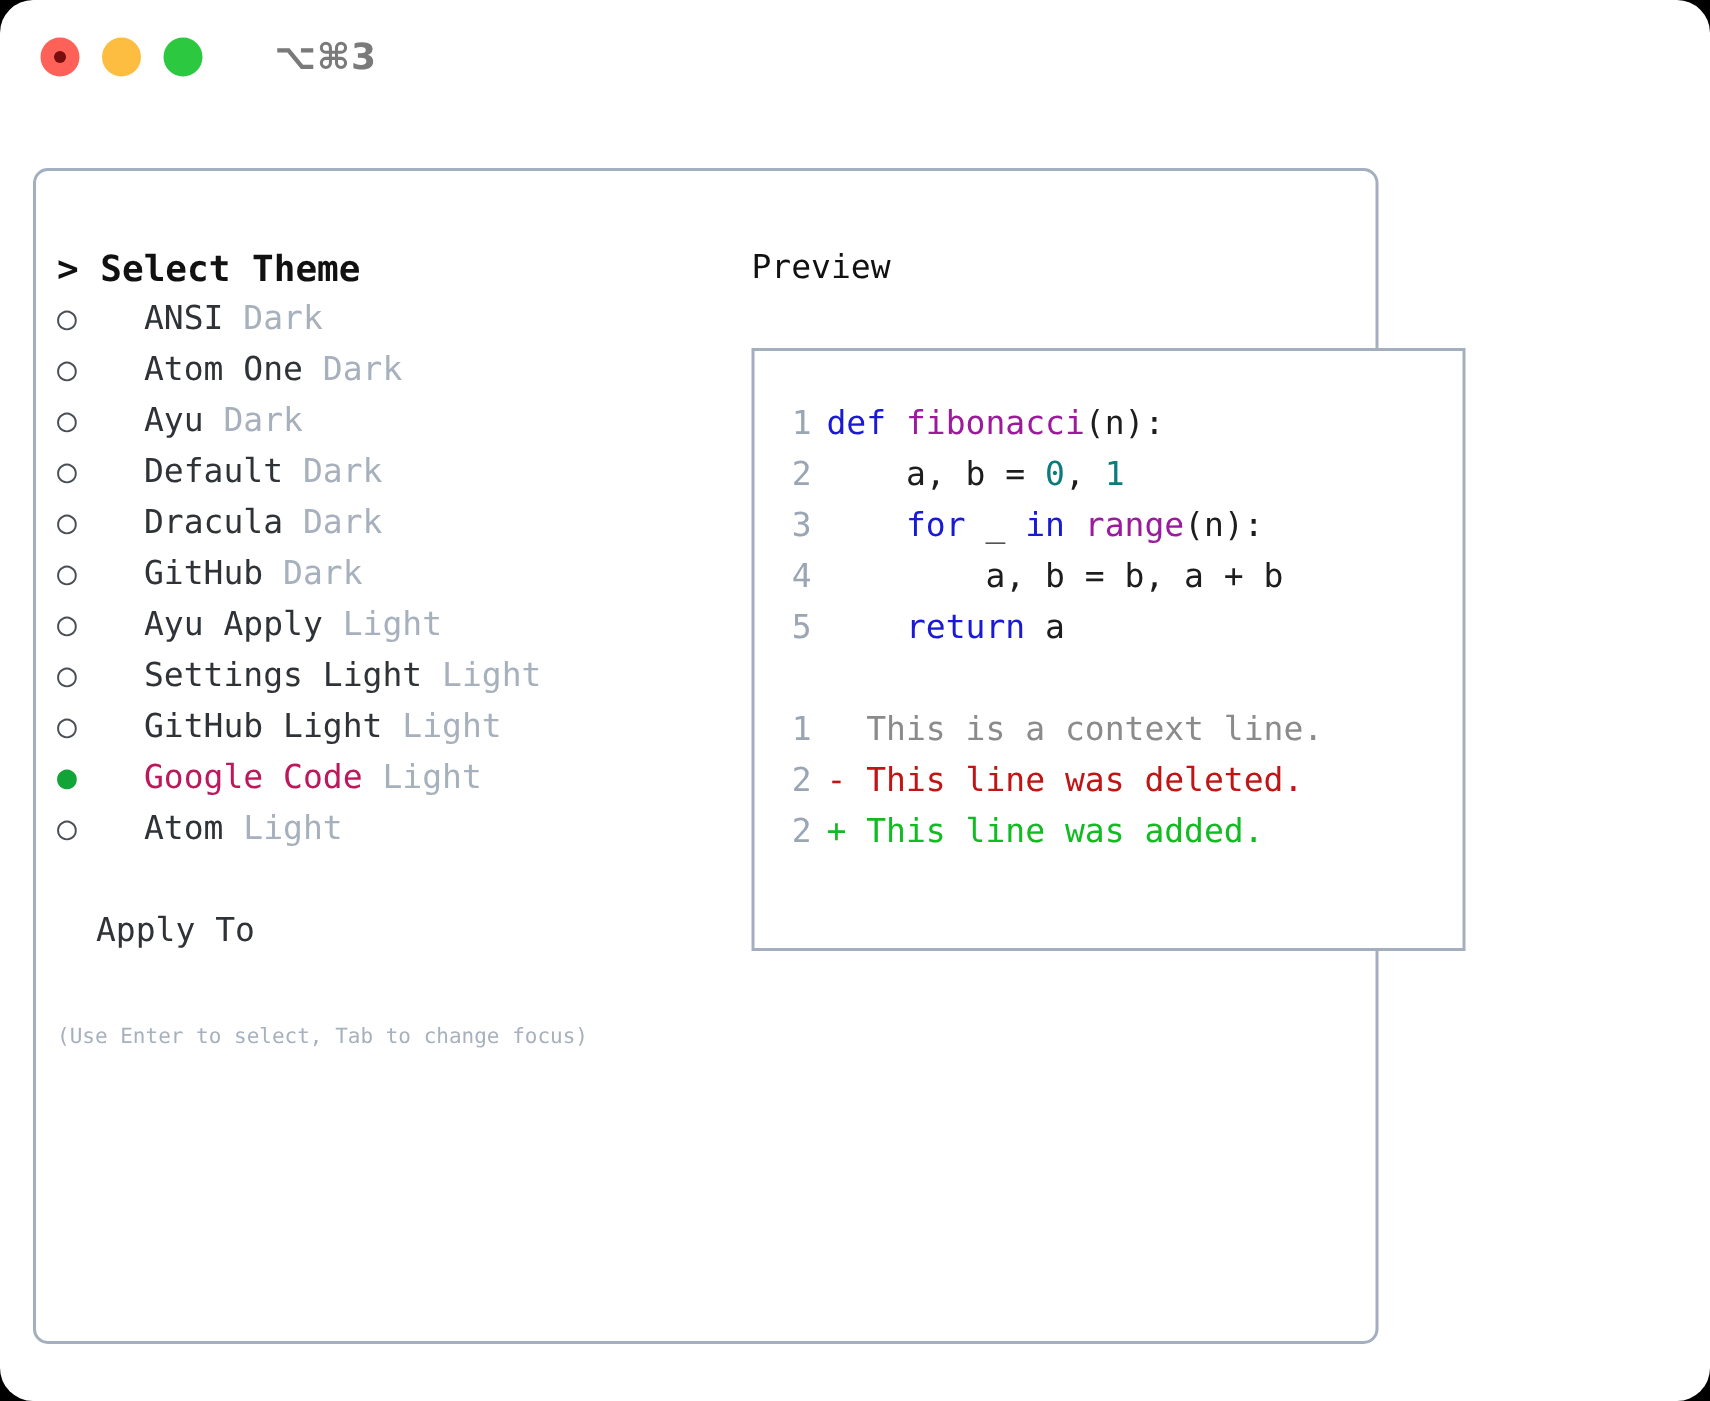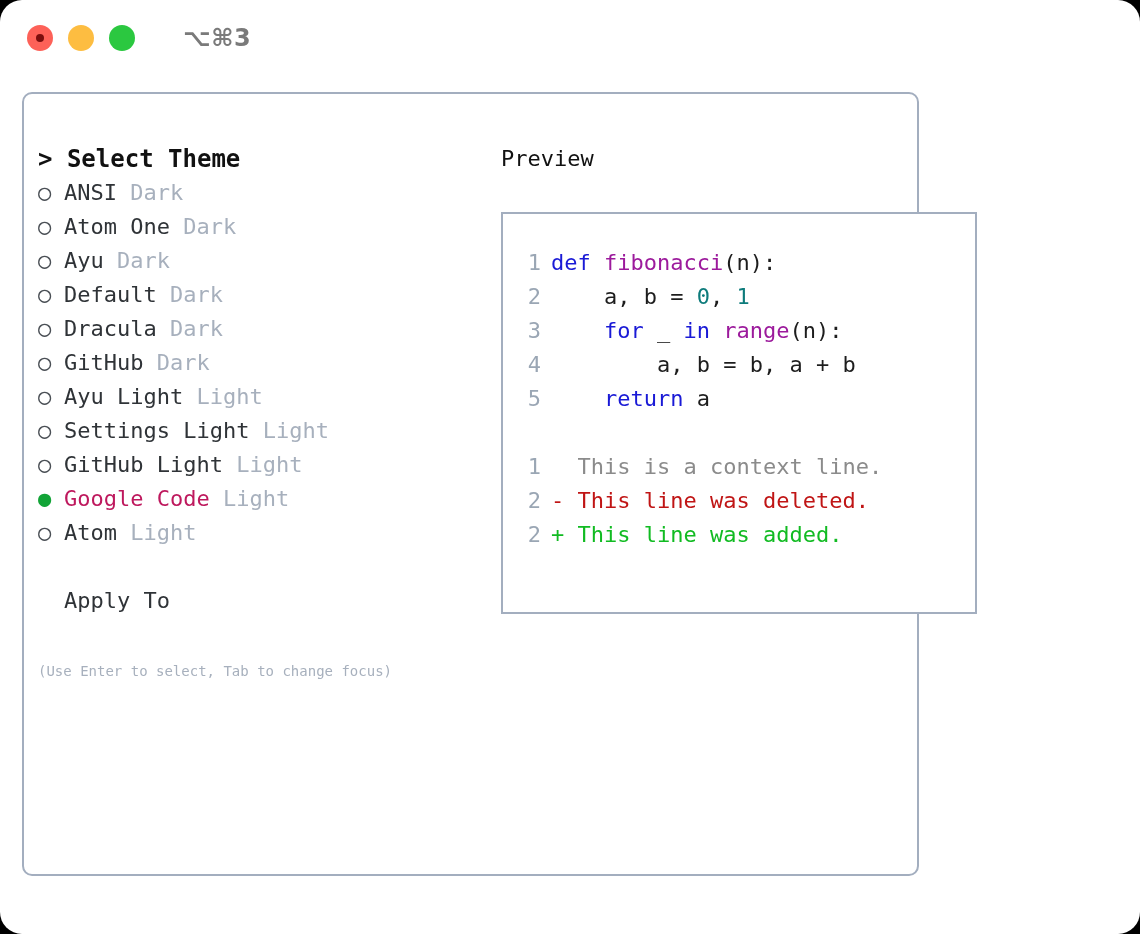--- a/index.html
+++ b/index.html
@@ -63,21 +63,21 @@
     font-size: 24px;
     font-weight: 700;
     color: #7a7a7a;
     letter-spacing: 0.5px;
   }
 
   
   #content-panel {
     position: absolute;
     left: 22px;
-    top: 92px;
+    top: 112px;
     width: 897px;
     height: 784px;
     border: 2px solid #a3aebf;
     border-radius: 10px;
     box-sizing: border-box;
     background: #ffffff;
   }
 
   
   #theme-column {
@@ -100,21 +100,21 @@
     line-height: 34px;
     color: #2f3337;
     white-space: pre;
   }
   .bullet {
     display: inline-block;
     width: 26px;
     color: #4a4f55;
   }
   .theme-row.selected .bullet { color: #12a437; }
-  .theme-name { color: #2f3337; }
+  .theme-name { color: #2f3337; margin-left: 32px; }
   .theme-row.selected .theme-name { color: #be185d; }
   .theme-kind { color: #a7b0bd; }
 
   #apply-block { margin-top: 34px; }
   #apply-header {
     font-size: 22px;
     line-height: 34px;
     color: #2f3337;
     padding-left: 26px;
     white-space: pre;
@@ -203,21 +203,21 @@
 
     <div id="theme-column">
       <div id="theme-header">&gt; Select Theme</div>
       <div id="theme-list">
           <div class="theme-row"><span class="bullet">○</span><span class="theme-name">ANSI</span><span class="theme-kind"> Dark</span></div>
           <div class="theme-row"><span class="bullet">○</span><span class="theme-name">Atom One</span><span class="theme-kind"> Dark</span></div>
           <div class="theme-row"><span class="bullet">○</span><span class="theme-name">Ayu</span><span class="theme-kind"> Dark</span></div>
           <div class="theme-row"><span class="bullet">○</span><span class="theme-name">Default</span><span class="theme-kind"> Dark</span></div>
           <div class="theme-row"><span class="bullet">○</span><span class="theme-name">Dracula</span><span class="theme-kind"> Dark</span></div>
           <div class="theme-row"><span class="bullet">○</span><span class="theme-name">GitHub</span><span class="theme-kind"> Dark</span></div>
-          <div class="theme-row"><span class="bullet">○</span><span class="theme-name">Ayu Light</span><span class="theme-kind"> Light</span></div>
+          <div class="theme-row"><span class="bullet">○</span><span class="theme-name">Ayu Apply</span><span class="theme-kind"> Light</span></div>
           <div class="theme-row"><span class="bullet">○</span><span class="theme-name">Settings Light</span><span class="theme-kind"> Light</span></div>
           <div class="theme-row"><span class="bullet">○</span><span class="theme-name">GitHub Light</span><span class="theme-kind"> Light</span></div>
           <div class="theme-row selected"><span class="bullet">●</span><span class="theme-name">Google Code</span><span class="theme-kind"> Light</span></div>
           <div class="theme-row"><span class="bullet">○</span><span class="theme-name">Atom</span><span class="theme-kind"> Light</span></div>
         </div>
 
       <div id="apply-block">
         <div id="apply-header">Apply To</div>
       </div>
 

